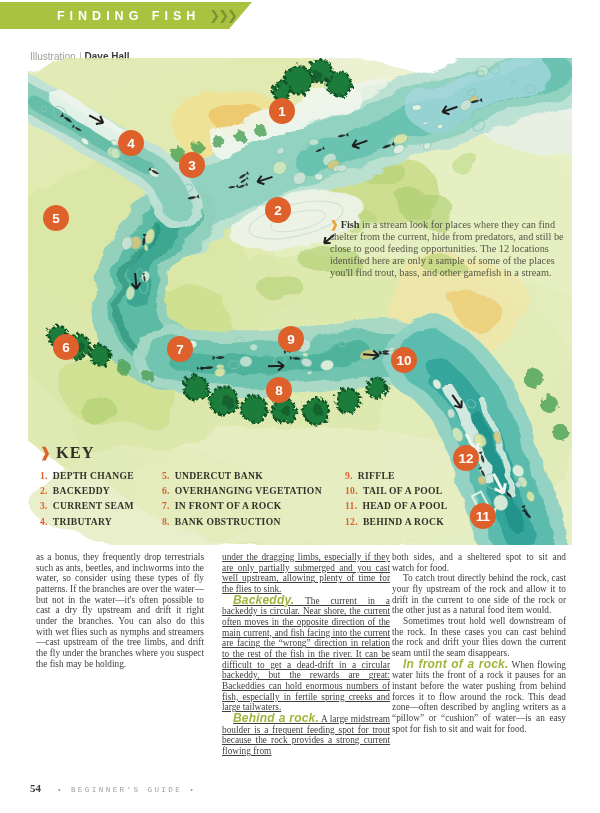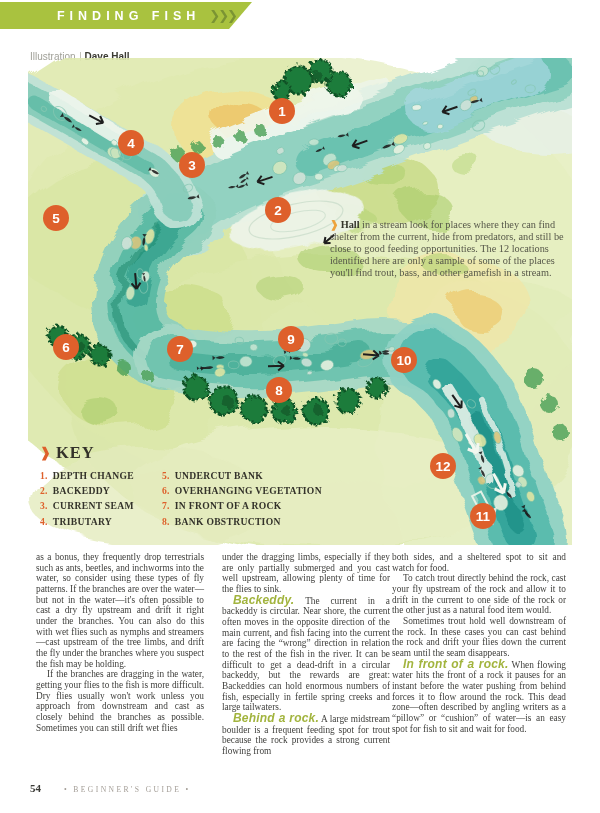--- a/index.html
+++ b/index.html
@@ -43,30 +43,30 @@
   .key-col.k1{left:122px;width:182px;}
   .key-col.k2{left:305px;width:170px;}
   .key-item{font-weight:bold;font-size:9.6px;letter-spacing:.3px;line-height:15.2px;
            color:var(--keytext);white-space:nowrap;}
   .key-item .num{color:var(--orange);margin-right:5px;}
   
   .article{position:absolute;left:0;top:552px;width:600px;z-index:6;}
   .acol{position:absolute;top:0;text-align:justify;font-size:9.3px;line-height:10.65px;
         color:var(--body);}
   .acol.c0{left:36px;width:168px;}
-  .acol.c1{left:222px;width:168px;}
+  .acol.c1{left:222px;width:168px;text-decoration:underline;}
   .acol.c2{left:392px;width:174px;}
   .acol p{margin:0;}
   .acol p.ind{text-indent:11px;}
   .lead{font-family:"Liberation Sans","DejaVu Sans",sans-serif;font-style:italic;
         font-weight:bold;color:var(--subhead);font-size:12px;letter-spacing:.2px;}
   
-  .footer{position:absolute;left:30px;top:782px;display:flex;align-items:baseline;gap:7px;z-index:6;}
+  .footer{position:absolute;left:30px;top:782px;display:flex;align-items:baseline;gap:16px;z-index:6;}
   .footer .pg{font-size:11px;font-weight:bold;color:#3c3c38;}
-  .footer .ft{font-family:Liberation Serif, serif;font-size:7.6px;letter-spacing:2.4px;color:#a39d96;margin-left:16px;}
+  .footer .ft{font-family:Liberation Mono, monospace;font-size:7.6px;letter-spacing:2.4px;color:#a39d96;}
 </style>
 </head>
 <body>
 
 <div id="page">
 
   <div class="banner">
     <span class="banner-title">FINDING FISH</span>
     <span class="banner-chevrons">❯❯❯</span>
   </div>
@@ -365,50 +365,55 @@
       <div class="marker" style="left: 265px; top: 197px;">2</div>
       <div class="marker" style="left: 179px; top: 152px;">3</div>
       <div class="marker" style="left: 118px; top: 130px;">4</div>
       <div class="marker" style="left: 43px; top: 205px;">5</div>
       <div class="marker" style="left: 53px; top: 334px;">6</div>
       <div class="marker" style="left: 167px; top: 336px;">7</div>
       <div class="marker" style="left: 266px; top: 377px;">8</div>
       <div class="marker" style="left: 278px; top: 326px;">9</div>
       <div class="marker" style="left: 391px; top: 347px;">10</div>
       <div class="marker" style="left: 470px; top: 503px;">11</div>
-      <div class="marker" style="left: 430px; top: 445px; margin-top: 8px;">12</div>
+      <div class="marker" style="left: 453px; top: 445px;">12</div>
     </div>
 
   <div class="callout">
-    <span class="glyph">❱</span><b>Hall</b>
+    <span class="glyph">❱</span><b>Fish</b>
     <span>in a stream look for places where they can find shelter from the current, hide from predators, and still be close to good feeding opportunities. The 12 locations identified here are only a sample of some of the places you'll find trout, bass, and other gamefish in a stream.</span>
   </div>
 
   <div class="key-title">
     <span class="glyph">❱</span><span>KEY</span>
   </div>
   <div class="key-cols" id="key-cols">
       <div class="key-col k0">
         <div class="key-item"><span class="num">1.</span><span>DEPTH CHANGE</span></div>
         <div class="key-item"><span class="num">2.</span><span>BACKEDDY</span></div>
         <div class="key-item"><span class="num">3.</span><span>CURRENT SEAM</span></div>
         <div class="key-item"><span class="num">4.</span><span>TRIBUTARY</span></div>
       </div>
       <div class="key-col k1">
         <div class="key-item"><span class="num">5.</span><span>UNDERCUT BANK</span></div>
         <div class="key-item"><span class="num">6.</span><span>OVERHANGING VEGETATION</span></div>
         <div class="key-item"><span class="num">7.</span><span>IN FRONT OF A ROCK</span></div>
         <div class="key-item"><span class="num">8.</span><span>BANK OBSTRUCTION</span></div>
       </div>
+      <div class="key-col k2">
+        <div class="key-item"><span class="num">9.</span><span>RIFFLE</span></div>
+        <div class="key-item"><span class="num">10.</span><span>TAIL OF A POOL</span></div>
+        <div class="key-item"><span class="num">11.</span><span>HEAD OF A POOL</span></div>
+        <div class="key-item"><span class="num">12.</span><span>BEHIND A ROCK</span></div>
+      </div>
     </div>
 
   <div class="article" id="article">
       <div class="acol c0">
         <p>as a bonus, they frequently drop terrestrials such as ants, beetles, and inchworms into the water, so consider using these types of fly patterns. If the branches are over the water—but not in the water—it's often possible to cast a dry fly upstream and drift it right under the branches. You can also do this with wet flies such as nymphs and streamers—cast upstream of the tree limbs, and drift the fly under the branches where you suspect the fish may be holding.</p>
-        <p class="ind">If the branches are dragging in the water, getting your flies to the fish is more difficult. Dry flies usually won't work unless you approach from downstream and cast as closely behind the branches as possible. Sometimes you can still drift wet flies</p>
       </div>
       <div class="acol c1">
         <p>under the dragging limbs, especially if they are only partially submerged and you cast well upstream, allowing plenty of time for the flies to sink.</p>
         <p class="ind"><span class="lead">Backeddy.</span> The current in a backeddy is circular. Near shore, the current often moves in the opposite direction of the main current, and fish facing into the current are facing the “wrong” direction in relation to the rest of the fish in the river. It can be difficult to get a dead-drift in a circular backeddy, but the rewards are great: Backeddies can hold enormous numbers of fish, especially in fertile spring creeks and large tailwaters.</p>
         <p class="ind"><span class="lead">Behind a rock.</span> A large midstream boulder is a frequent feeding spot for trout because the rock provides a strong current flowing from</p>
       </div>
       <div class="acol c2">
         <p>both sides, and a sheltered spot to sit and watch for food.</p>
         <p class="ind">To catch trout directly behind the rock, cast your fly upstream of the rock and allow it to drift in the current to one side of the rock or the other just as a natural food item would.</p>
         <p class="ind">Sometimes trout hold well downstream of the rock. In these cases you can cast behind the rock and drift your flies down the current seam until the seam disappears.</p>

